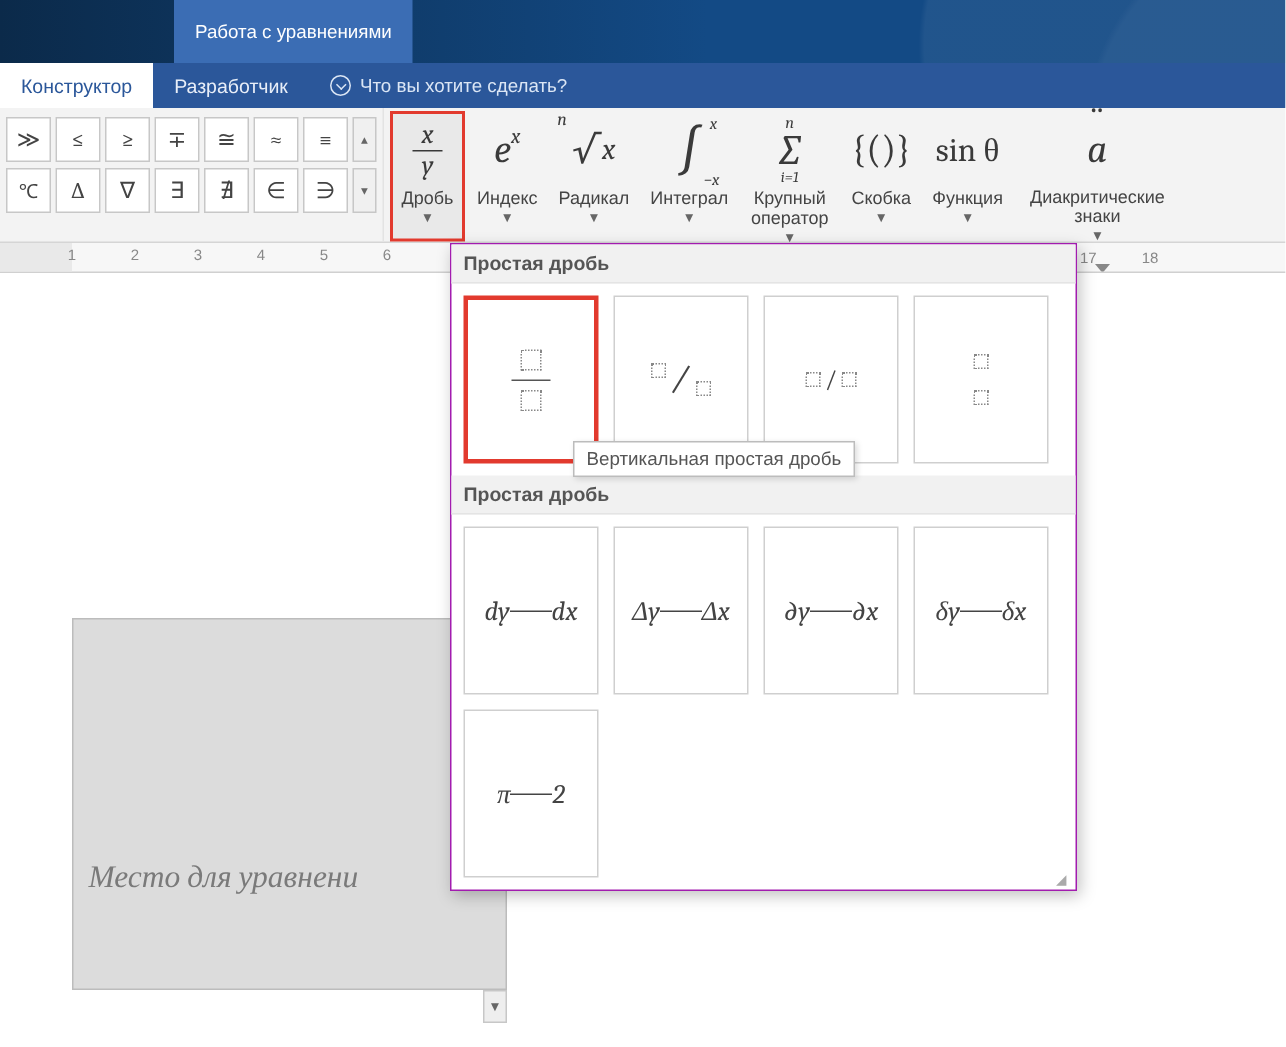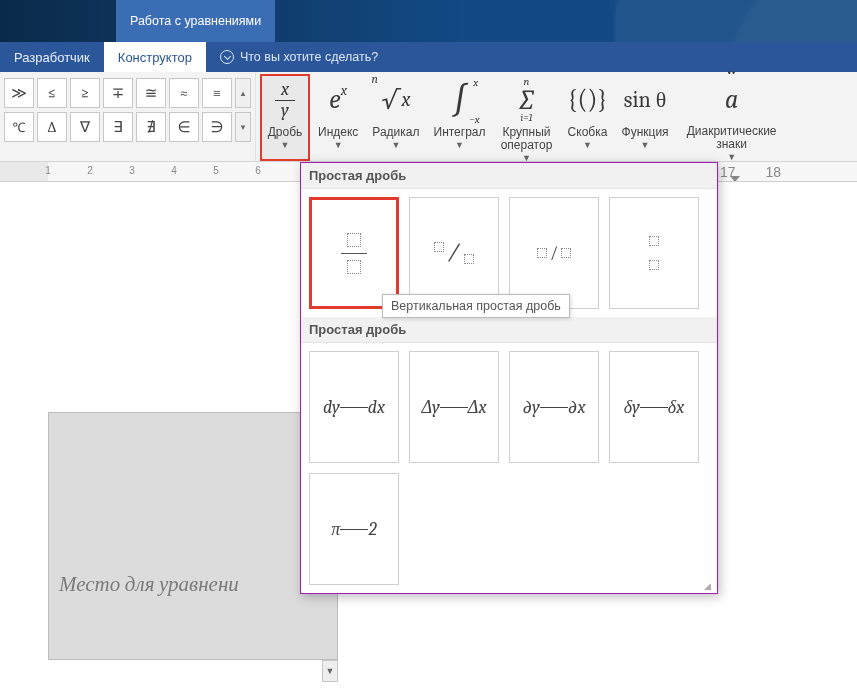--- a/index.html
+++ b/index.html
@@ -309,21 +309,21 @@
   }
 
   
   .ruler-right {
     position: absolute;
     left: 720px; top: 0;
     height: 20px;
     display: flex;
     align-items: center;
     gap: 30px;
-    font-size: 14px;
+    font-size: 10px;
     color: #888;
   }
   .ruler-cursor {
     position: absolute;
     left: 730px; top: 14px;
     width: 0; height: 0;
     border-left: 5px solid transparent;
     border-right: 5px solid transparent;
     border-top: 6px solid #888;
   }
@@ -349,22 +349,22 @@
 
 </style>
 </head>
 <body>
 
 <div class="titlebar">
   <div class="context-tab">Работа с уравнениями</div>
 </div>
 
 <div class="tabs">
+  <div class="tab active">Конструктор</div>
   <div class="tab">Разработчик</div>
-  <div class="tab active">Конструктор</div>
   <div class="tellme">
     <span class="bulb"></span>
     <span>Что вы хотите сделать?</span>
   </div>
 </div>
 
 <div class="ribbon">
 
   <div class="sym-grid-wrap">
     <div class="sym-row">

